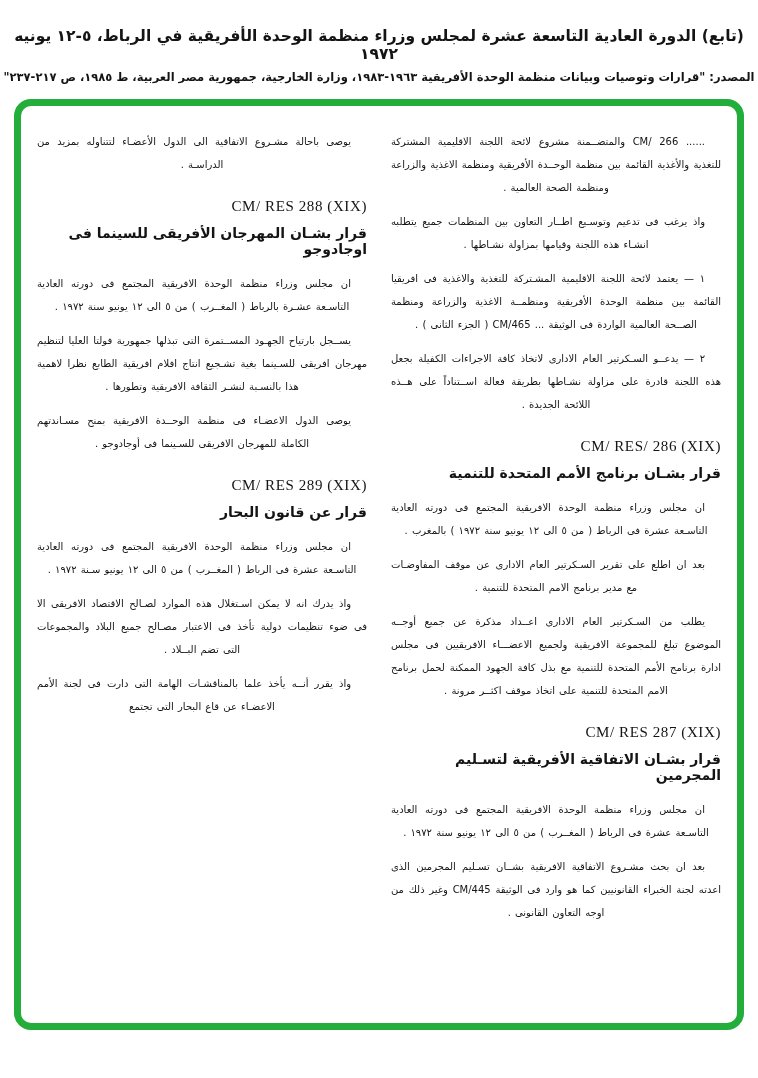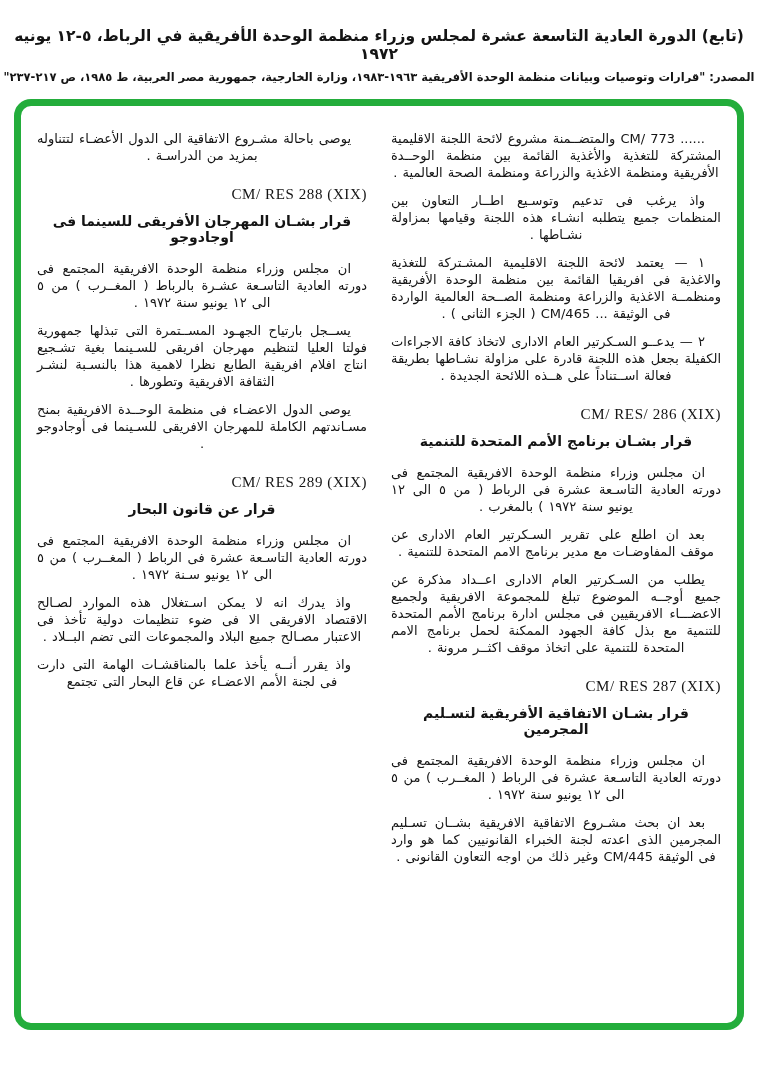--- a/index.html
+++ b/index.html
@@ -47,41 +47,41 @@
     height: 100%;
   }
   .col {
     flex: 1 1 0;
     min-width: 0;
     direction: rtl;
   }
 
   
   .para {
-    font-size: 13px;
-    line-height: 17px;
+    font-size: 10px;
+    line-height: 23px;
     text-align: justify;
     text-align-last: center;
     text-indent: 16px;
     margin-bottom: 11px;
     word-spacing: 1px;
   }
   .ref {
     direction: ltr;
     text-align: right;
     font-family: "Liberation Serif", "DejaVu Serif", serif;
     font-size: 15px;
     letter-spacing: 0.6px;
     margin: 22px 0 10px 0;
     padding-left: 2px;
   }
   .heading {
     font-size: 14px;
     font-weight: bold;
-    text-align: center;
+    text-align: right;
     margin: 2px 0 15px 0;
   }
   .col > .item:first-child.para { margin-top: 4px; }
 
   
   .page-number {
     position: absolute;
     left: 0; right: 0;
     top: 1083px;
     text-align: center;
@@ -96,21 +96,21 @@
 <div class="page">
 
   <div class="page-header">
     <div class="header-line1">(تابع) الدورة العادية التاسعة عشرة لمجلس وزراء منظمة الوحدة الأفريقية في الرباط، ٥-١٢ يونيه ١٩٧٢</div>
     <div class="header-line2">المصدر: "قرارات وتوصيات وبيانات منظمة الوحدة الأفريقية ١٩٦٣-١٩٨٣، وزارة الخارجية، جمهورية مصر العربية، ط ١٩٨٥، ص ٢١٧-٢٣٧"</div>
   </div>
 
   <div class="green-box">
     <div class="columns">
       <div class="col">
-          <div class="item para">...... CM/ 773 والمتضــمنة مشروع لائحة اللجنة الاقليمية المشتركة للتغذية والأغذية القائمة بين منظمة الوحــدة الأفريقية ومنظمة الاغذية والزراعة ومنظمة الصحة العالمية .</div>
+          <div class="item para">...... CM/ 266 والمتضــمنة مشروع لائحة اللجنة الاقليمية المشتركة للتغذية والأغذية القائمة بين منظمة الوحــدة الأفريقية ومنظمة الاغذية والزراعة ومنظمة الصحة العالمية .</div>
           <div class="item para">واذ يرغب فى تدعيم وتوسـيع اطــار التعاون بين المنظمات جميع يتطلبه انشـاء هذه اللجنة وقيامها بمزاولة نشـاطها .</div>
           <div class="item para">١ — يعتمد لائحة اللجنة الاقليمية المشـتركة للتغذية والاغذية فى افريقيا القائمة بين منظمة الوحدة الأفريقية ومنظمــة الاغذية والزراعة ومنظمة الصــحة العالمية الواردة فى الوثيقة ... CM/465 ( الجزء الثانى ) .</div>
           <div class="item para">٢ — يدعــو السـكرتير العام الادارى لاتخاذ كافة الاجراءات الكفيلة بجعل هذه اللجنة قادرة على مزاولة نشـاطها بطريقة فعالة اســتناداً على هــذه اللائحة الجديدة .</div>
           <div class="item ref">CM/ RES/ 286 (XIX)</div>
           <div class="item heading">قرار بشـان برنامج الأمم المتحدة للتنمية</div>
           <div class="item para">ان مجلس وزراء منظمة الوحدة الافريقية المجتمع فى دورته العادية التاسـعة عشرة فى الرباط ( من ٥ الى ١٢ يونيو سنة ١٩٧٢ ) بالمغرب .</div>
           <div class="item para">بعد ان اطلع على تقرير السـكرتير العام الادارى عن موقف المفاوضـات مع مدير برنامج الامم المتحدة للتنمية .</div>
           <div class="item para">يطلب من السـكرتير العام الادارى اعــداد مذكرة عن جميع أوجــه الموضوع تبلغ للمجموعة الافريقية ولجميع الاعضـــاء الافريقيين فى مجلس ادارة برنامج الأمم المتحدة للتنمية مع بذل كافة الجهود الممكنة لحمل برنامج الامم المتحدة للتنمية على اتخاذ موقف اكثــر مرونة .</div>
           <div class="item ref">CM/ RES 287 (XIX)</div>
           <div class="item heading">قرار بشـان الاتفاقية الأفريقية لتسـليم المجرمين</div>

